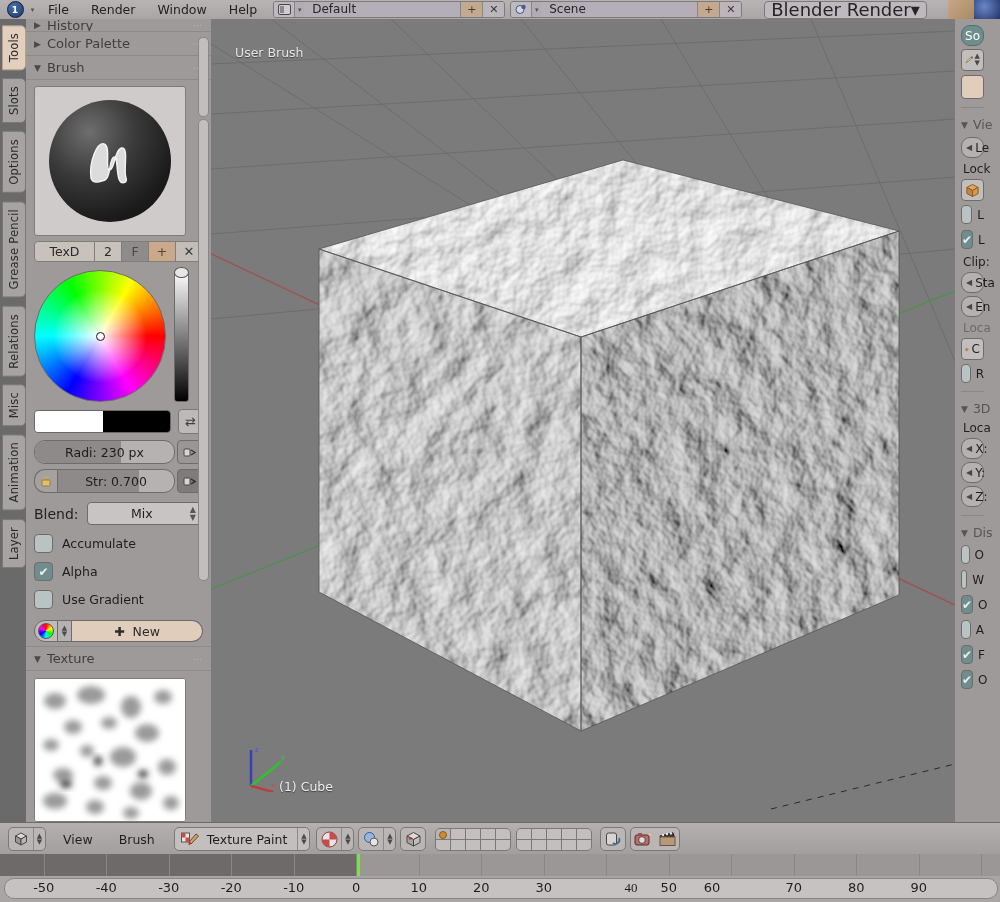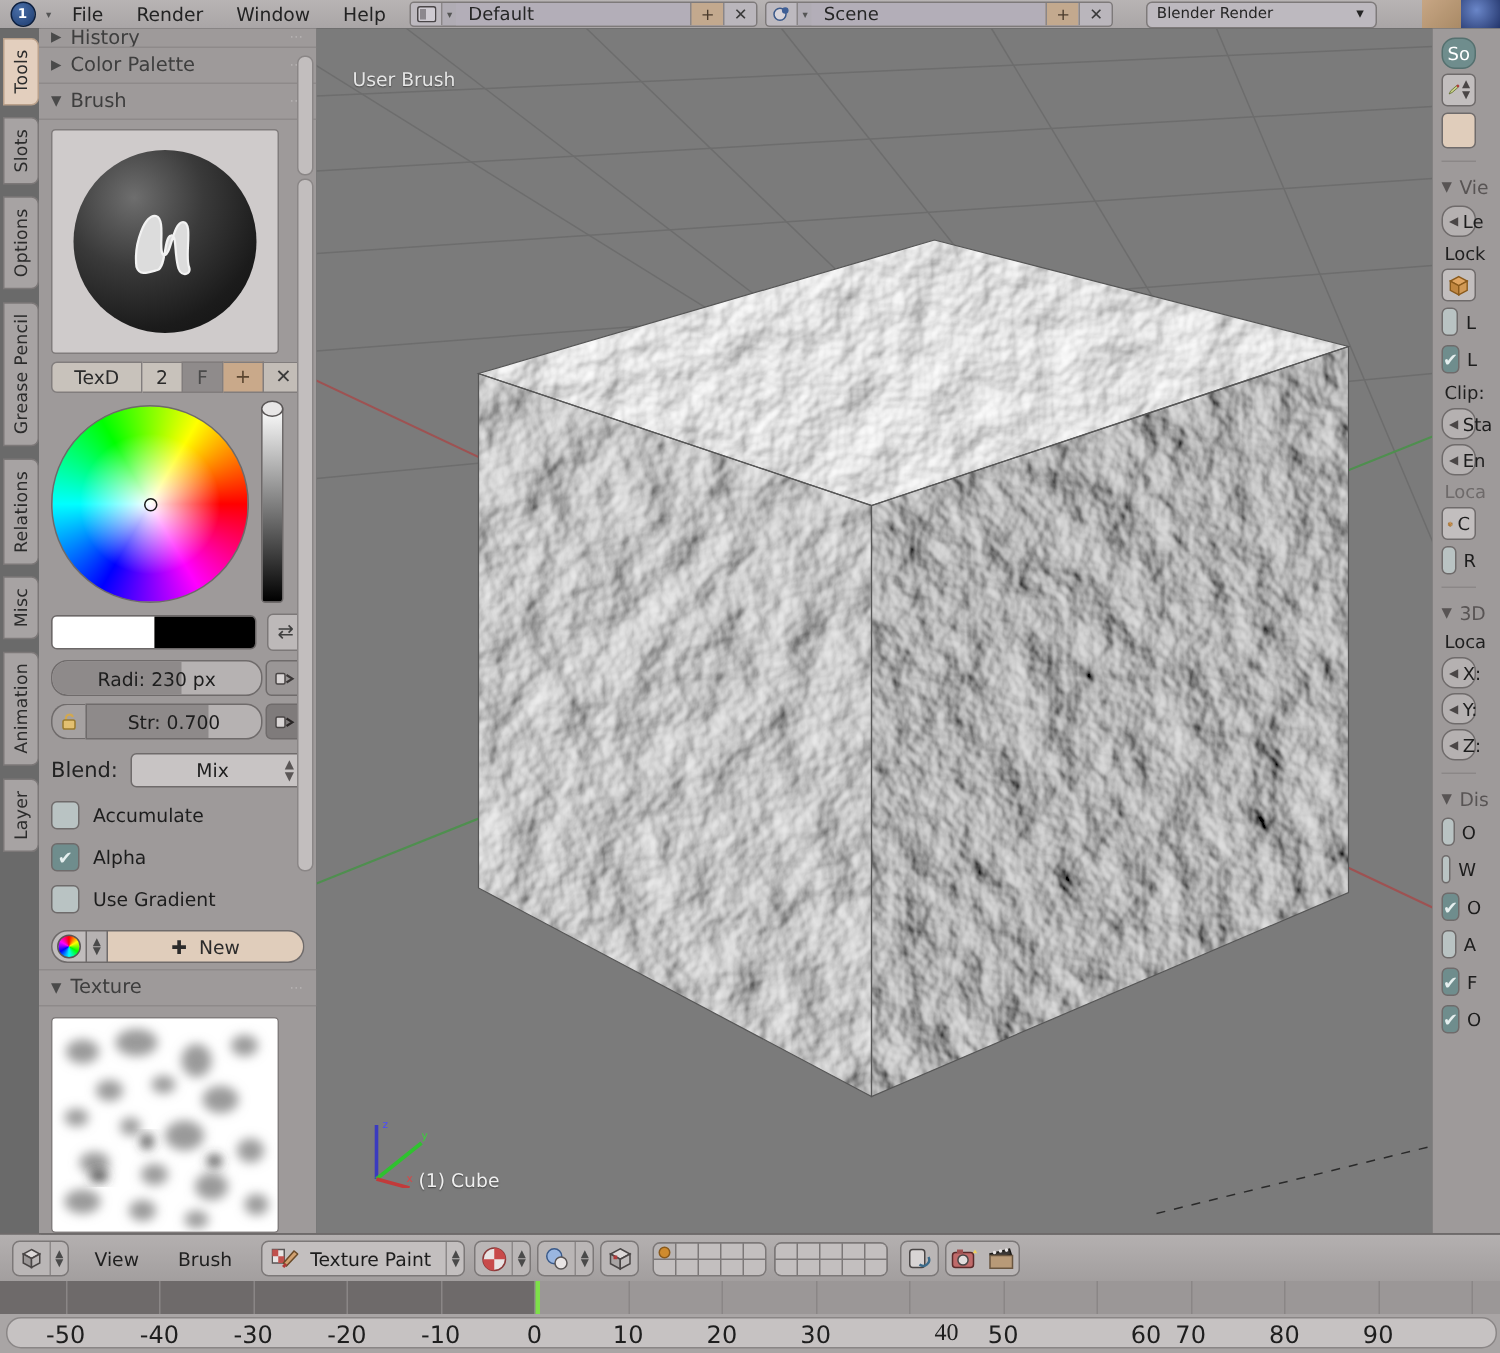--- a/index.html
+++ b/index.html
@@ -23,21 +23,21 @@
   .ctrl-ico{width:20px;height:15px;display:flex;align-items:center;justify-content:center;
       background:#bdb9bf;border-right:1px solid #8a8688;}
   .ctrl-name{padding:0 8px;min-width:140px;color:#262626;font-size:12px;line-height:15px;
       background:#b3aeb8;}
   .ctrl-btn{width:21px;height:15px;display:flex;align-items:center;justify-content:center;
       background:#c3a98e;border-left:1px solid #8a8688;font-size:11px;color:#4a3b2c;}
   .ctrl-btn.x{background:#bab6bc;color:#3a3a3a;}
   .engine-box{display:flex;align-items:center;height:16px;border:1px solid #7e7a7a;
       border-radius:4px;background:#bdb9bf;margin-left:22px;padding:0 6px;min-width:140px;
       justify-content:space-between;}
-  .engine-box span{font-size:10px;color:#252525;}
+  .engine-box span{font-size:18px;color:#252525;}
   .topbar-right{margin-left:auto;display:flex;height:19px;}
   .tr-sw{width:26px;height:19px;}
 
   
   #main{position:absolute;left:0;top:19px;width:1000px;height:803px;background:#545454;}
 
   
   #tabcol{position:absolute;left:0;top:0;width:26px;height:803px;background:#6a6a6a;
           border-right:1px solid #4a4a4a;padding-top:6px;}
   .vtab{width:22px;margin:0 0 8px 2px;background:#a7a3a3;border:1px solid #7c7878;
@@ -188,21 +188,21 @@
       border-radius:50%;background:#cf8b2e;border:1px solid #8a5a1c;}
 
   
   #timeline{position:absolute;left:0;top:854px;width:1000px;height:48px;background:#a9a5a5;}
   #tl-track{position:absolute;left:0;top:0;width:1000px;height:22px;background:#9b9797;}
   #tl-before{position:absolute;left:0;top:0;height:22px;background:#6e6a6a;}
   .tl-tick{position:absolute;top:0;width:1px;height:22px;background:#8a8686;}
   #tl-playhead{position:absolute;top:0;width:4px;height:22px;background:#7ee04a;}
   #tl-scroll{position:absolute;left:4px;top:24px;width:992px;height:19px;border-radius:10px;
       background:#c6c2c2;border:1px solid #8a8686;}
-  .tl-num{position:absolute;top:26px;color:#1e1e1e;font-size:16px;transform:translateX(-50%);}
+  .tl-num{position:absolute;top:26px;color:#1e1e1e;font-size:13px;transform:translateX(-50%);}
 </style>
 </head>
 <body>
 
 <div id="app">
 
   <div id="topbar">
     <div class="tbrow">
       <div class="blender-logo">
         <div class="circ">1</div>
@@ -763,20 +763,20 @@
       <div class="tl-num" style="left: 106.25px;">-40</div>
       <div class="tl-num" style="left: 168.75px;">-30</div>
       <div class="tl-num" style="left: 231.25px;">-20</div>
       <div class="tl-num" style="left: 293.75px;">-10</div>
       <div class="tl-num" style="left: 356.25px;">0</div>
       <div class="tl-num" style="left: 418.75px;">10</div>
       <div class="tl-num" style="left: 481.25px;">20</div>
       <div class="tl-num" style="left: 543.75px;">30</div>
       <div class="tl-num" style="left: 631px; font-family: Liberation Serif, serif;">40</div>
       <div class="tl-num" style="left: 668.75px;">50</div>
-      <div class="tl-num" style="left: 764px;">60</div>
+      <div class="tl-num" style="left: 712px;">60</div>
       <div class="tl-num" style="left: 793.75px;">70</div>
       <div class="tl-num" style="left: 856.25px;">80</div>
       <div class="tl-num" style="left: 918.75px;">90</div>
       <div class="tl-num" style="left: 1016px;">100</div>
     </div>
 
 </div>
 
 </body></html>

